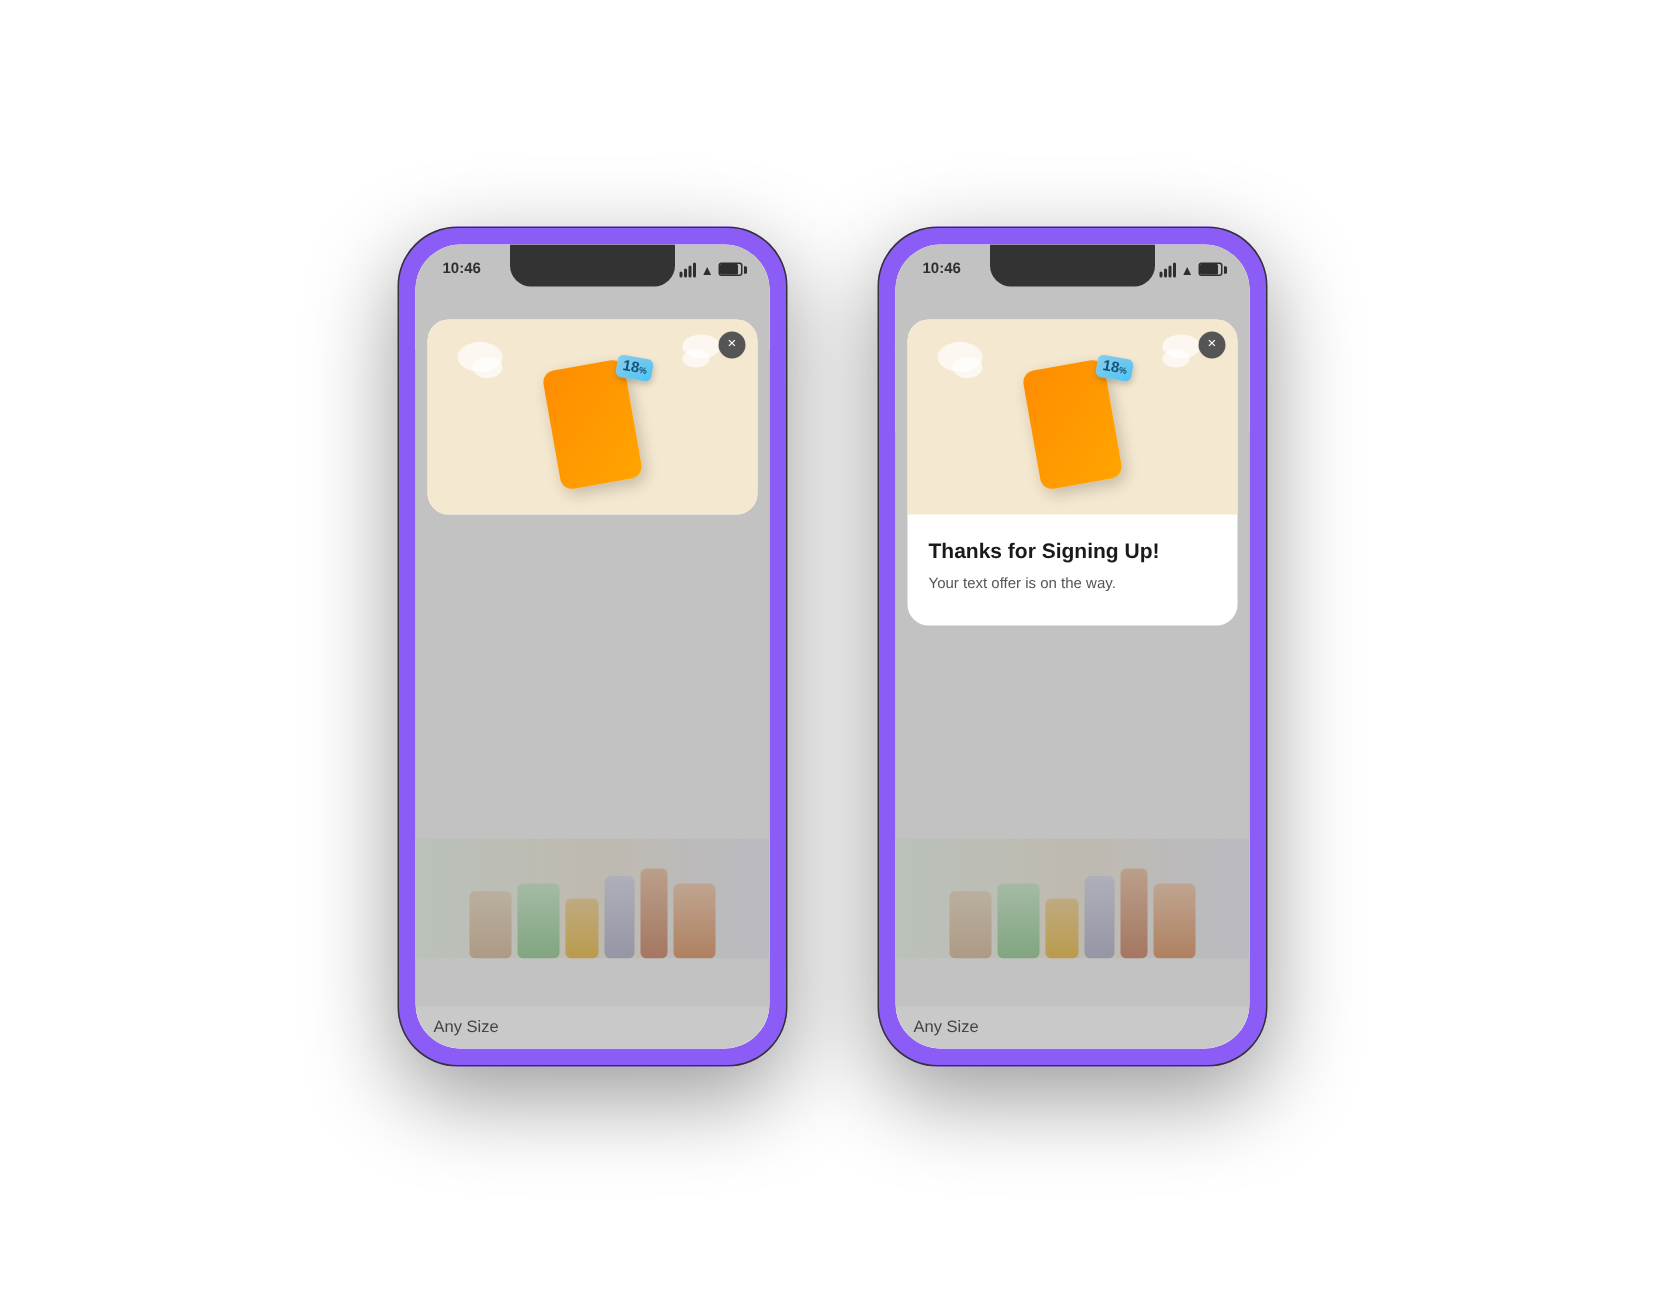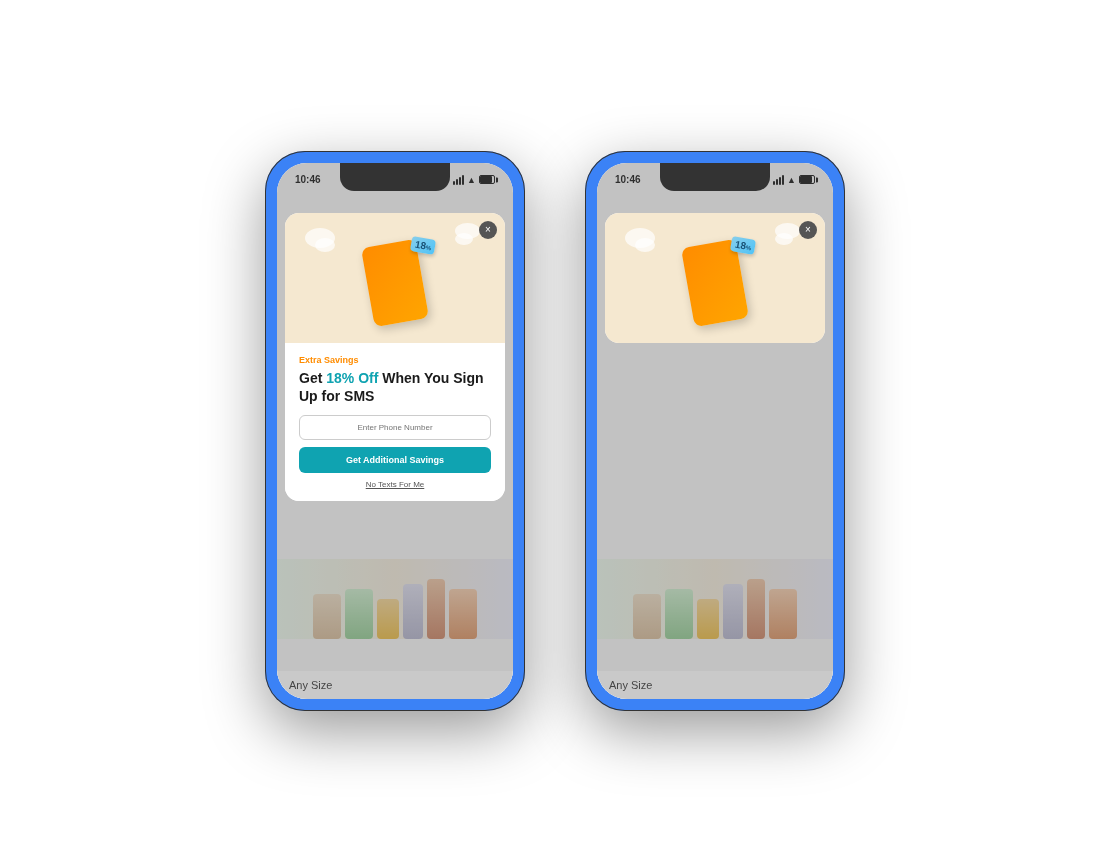--- a/index.html
+++ b/index.html
@@ -20,21 +20,21 @@
       display: flex;
       align-items: center;
       justify-content: center;
       gap: 60px;
     }
 
     
     .phone {
       width: 260px;
       height: 560px;
-      background: #3b82f6;
+      background: #8b5cf6;
       border-radius: 40px;
       padding: 12px;
       box-shadow: 0 20px 60px rgba(0,0,0,0.4), inset 0 0 0 1px #333;
       position: relative;
     }
 
     .phone-screen {
       width: 100%;
       height: 100%;
       background: #f5f5f5;
@@ -483,29 +483,20 @@
             <div class="cloud-shape" style="width:18px;height:12px;top:20px;right:32px;"></div>
 
             <div class="phone-promo-img">
               <div class="promo-phone-body"></div>
               <div class="sticker-badge">
                 <span class="pct">18</span><span>%</span>
               </div>
             </div>
           </div>
 
-          <div class="modal-body">
-            <div class="extra-savings-label">Extra Savings</div>
-            <div class="promo-title">
-              <span>Get </span><span class="highlight">18% Off</span><span> When You Sign Up for SMS</span>
-            </div>
-            <input class="phone-input" type="text" placeholder="Enter Phone Number" style="">
-            <button class="cta-btn">Get Additional Savings</button>
-            <a class="no-texts-link">No Texts For Me</a>
-          </div>
         </div>
       </div>
 
     </div>
   </div>
 
   <div class="phone">
     <div class="phone-screen">
 
       <div class="notch-bar"></div>
@@ -586,19 +577,23 @@
             <div class="cloud-shape" style="width:18px;height:12px;top:20px;right:32px;"></div>
 
             <div class="phone-promo-img">
               <div class="promo-phone-body"></div>
               <div class="sticker-badge">
                 <span class="pct">18</span><span>%</span>
               </div>
             </div>
           </div>
 
+          <div class="confirm-body">
+            <div class="confirm-title">Thanks for Signing Up!</div>
+            <div class="confirm-text">Your text offer is on the way.</div>
+          </div>
         </div>
       </div>
 
     </div>
   </div>
 
 </div>
 
 </body></html>

